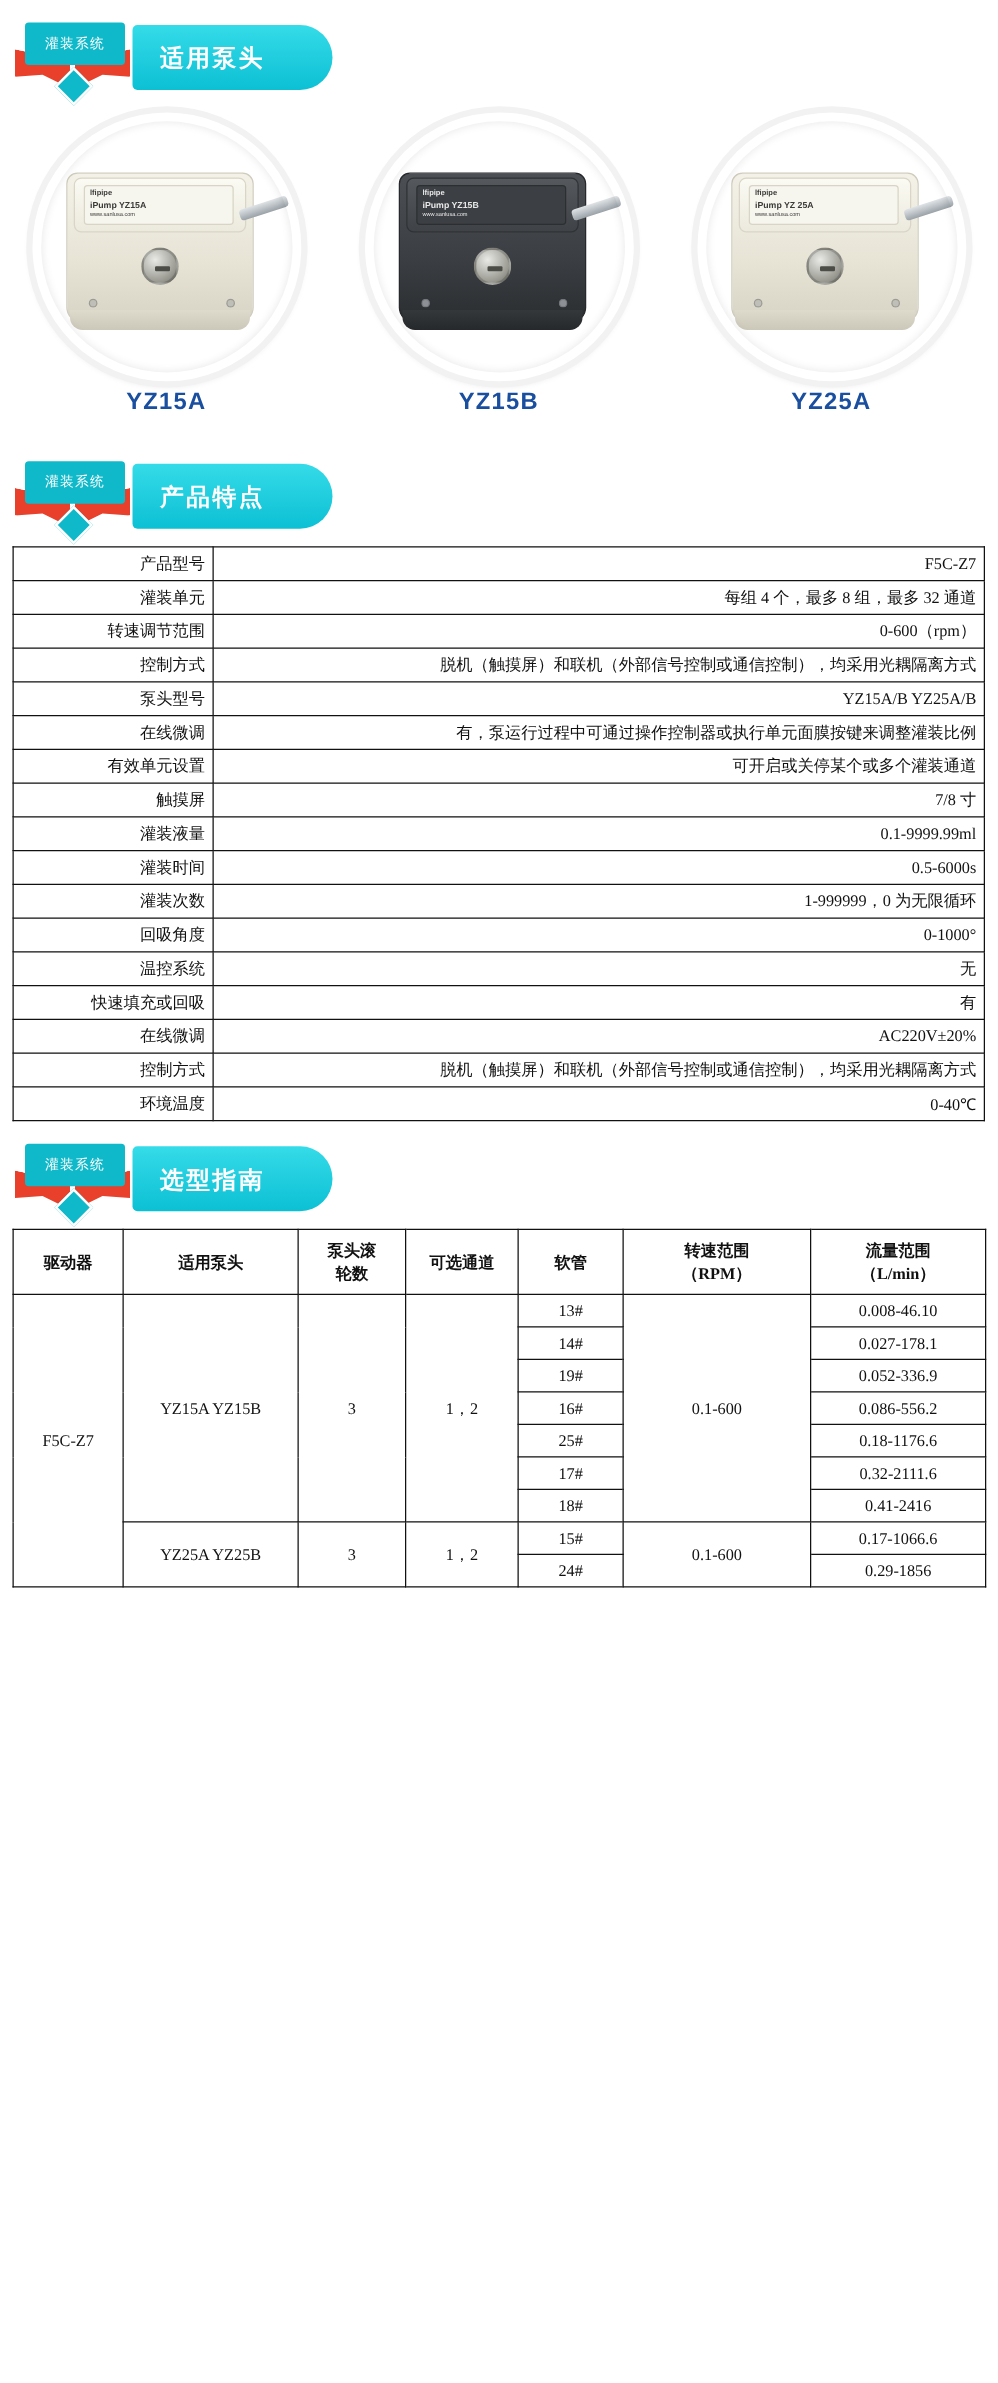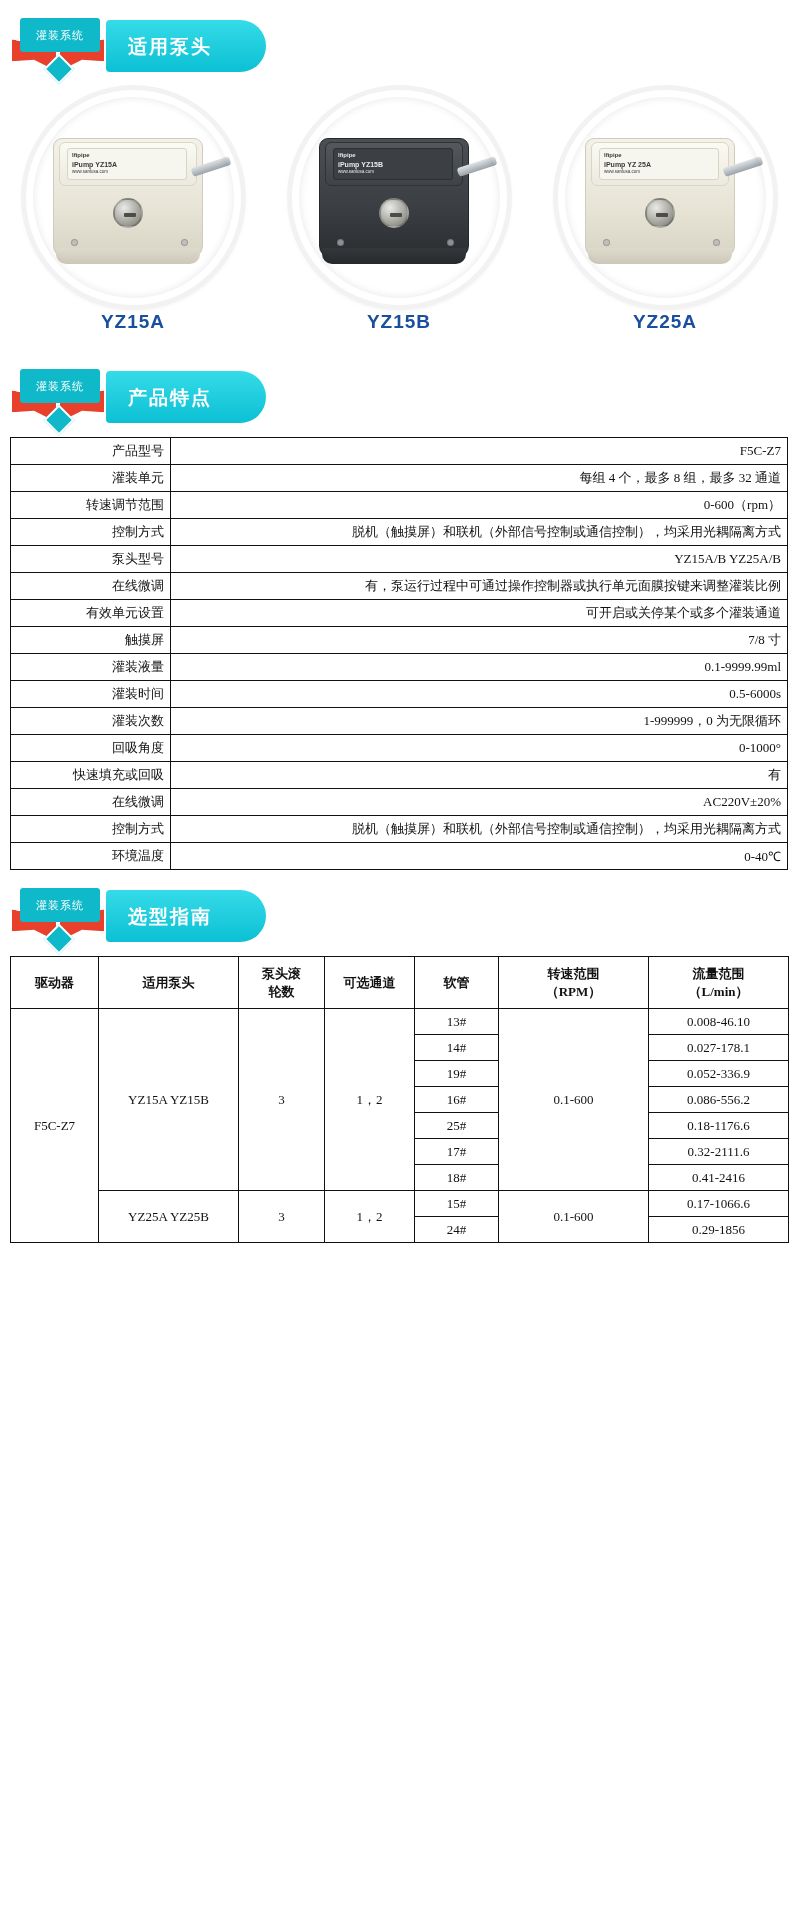--- a/index.html
+++ b/index.html
@@ -372,20 +372,24 @@
         </tr>
       <tr>
           <td class="k">灌装次数</td>
           <td>1-999999，0 为无限循环</td>
         </tr>
       <tr>
           <td class="k">回吸角度</td>
           <td>0-1000°</td>
         </tr>
       <tr>
+          <td class="k">温控系统</td>
+          <td>无</td>
+        </tr>
+      <tr>
           <td class="k">快速填充或回吸</td>
           <td>有</td>
         </tr>
       <tr>
           <td class="k">在线微调</td>
           <td>AC220V±20%</td>
         </tr>
       <tr>
           <td class="k">控制方式</td>
           <td>脱机（触摸屏）和联机（外部信号控制或通信控制），均采用光耦隔离方式</td>

